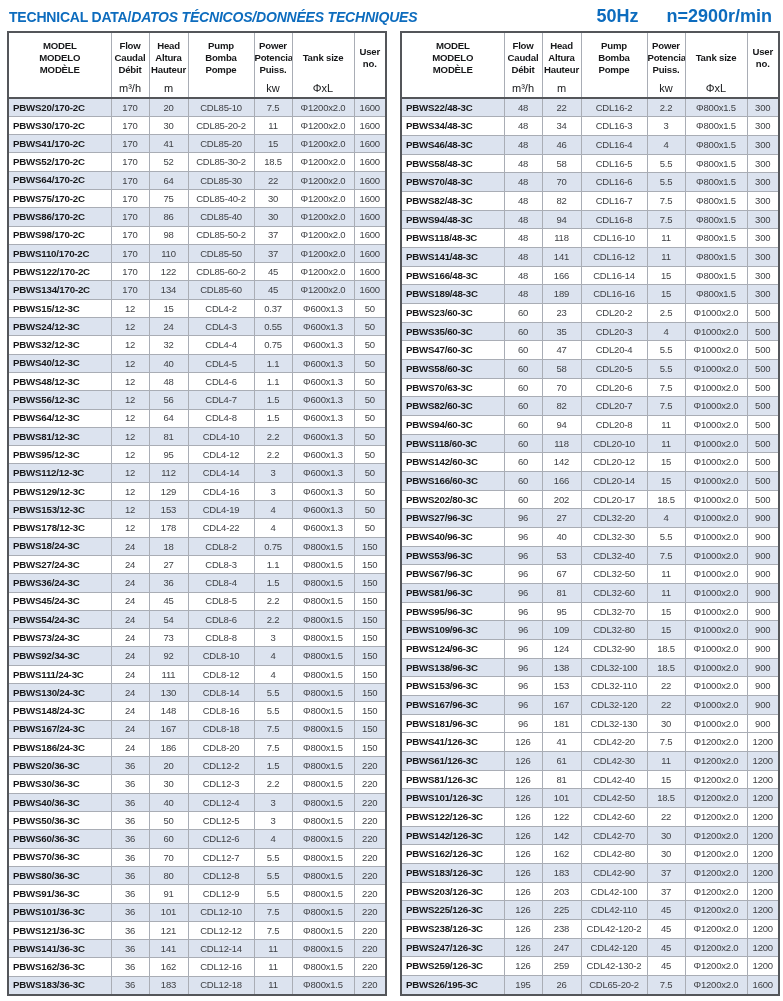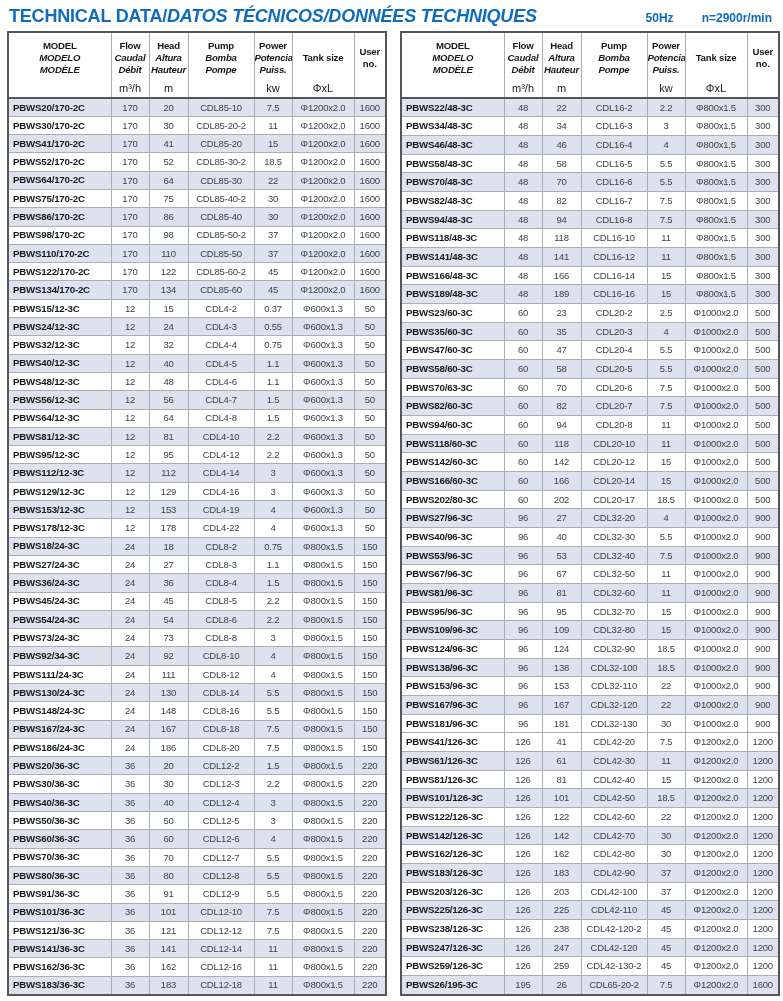--- a/index.html
+++ b/index.html
@@ -9,41 +9,41 @@
   *{box-sizing:border-box;}
   html,body{margin:0;padding:0;}
   body{
     width:783px;height:1001px;background:#ffffff;overflow:hidden;
     font-family:"Liberation Sans", sans-serif;
   }
   .topbar{
     display:flex;justify-content:space-between;align-items:baseline;
     padding:6px 8px 4px 9px;
   }
-  .page-title{color:var(--blue);font-size:18px;font-weight:bold;letter-spacing:-0.2px;}
+  .page-title{color:var(--blue);font-size:14px;font-weight:bold;letter-spacing:-0.2px;}
   .page-title .it{font-style:italic;}
-  .specs{color:var(--blue);font-size:12px;font-weight:bold;display:flex;gap:28px;padding-right:3px;}
+  .specs{color:var(--blue);font-size:18px;font-weight:bold;display:flex;gap:28px;padding-right:3px;}
   .tables{display:flex;gap:13px;padding:0 7px;}
   table{
     border-collapse:collapse;table-layout:fixed;width:378px;
     border:2px solid var(--outer);
     background:#fff;
   }
   th,td{border:1px solid var(--grid);overflow:hidden;white-space:nowrap;}
   thead th{
     border-bottom:2px solid var(--outer);
     height:66px;vertical-align:top;padding:0;
     font-size:9.6px;color:var(--model-text);background:#fff;
   }
   .hl{
     min-height:50px;display:flex;flex-direction:column;justify-content:center;
     line-height:1.22;font-weight:bold;letter-spacing:-0.2px;
   }
   .hl span:empty{display:none;}
-  .hl .i{font-style:italic;}
+  .hl .i{}
   .hu{height:14px;font-weight:normal;font-size:11px;line-height:1;}
   tbody tr{height:18.31px;}
   tbody tr.alt{background:var(--row-alt);}
   td{
     font-size:9.5px;color:var(--cell-text);text-align:center;
     padding:0;line-height:1;letter-spacing:-0.2px;
   }
   td.model{
     text-align:left;padding-left:4px;font-weight:bold;
     color:var(--model-text);font-size:9.7px;

